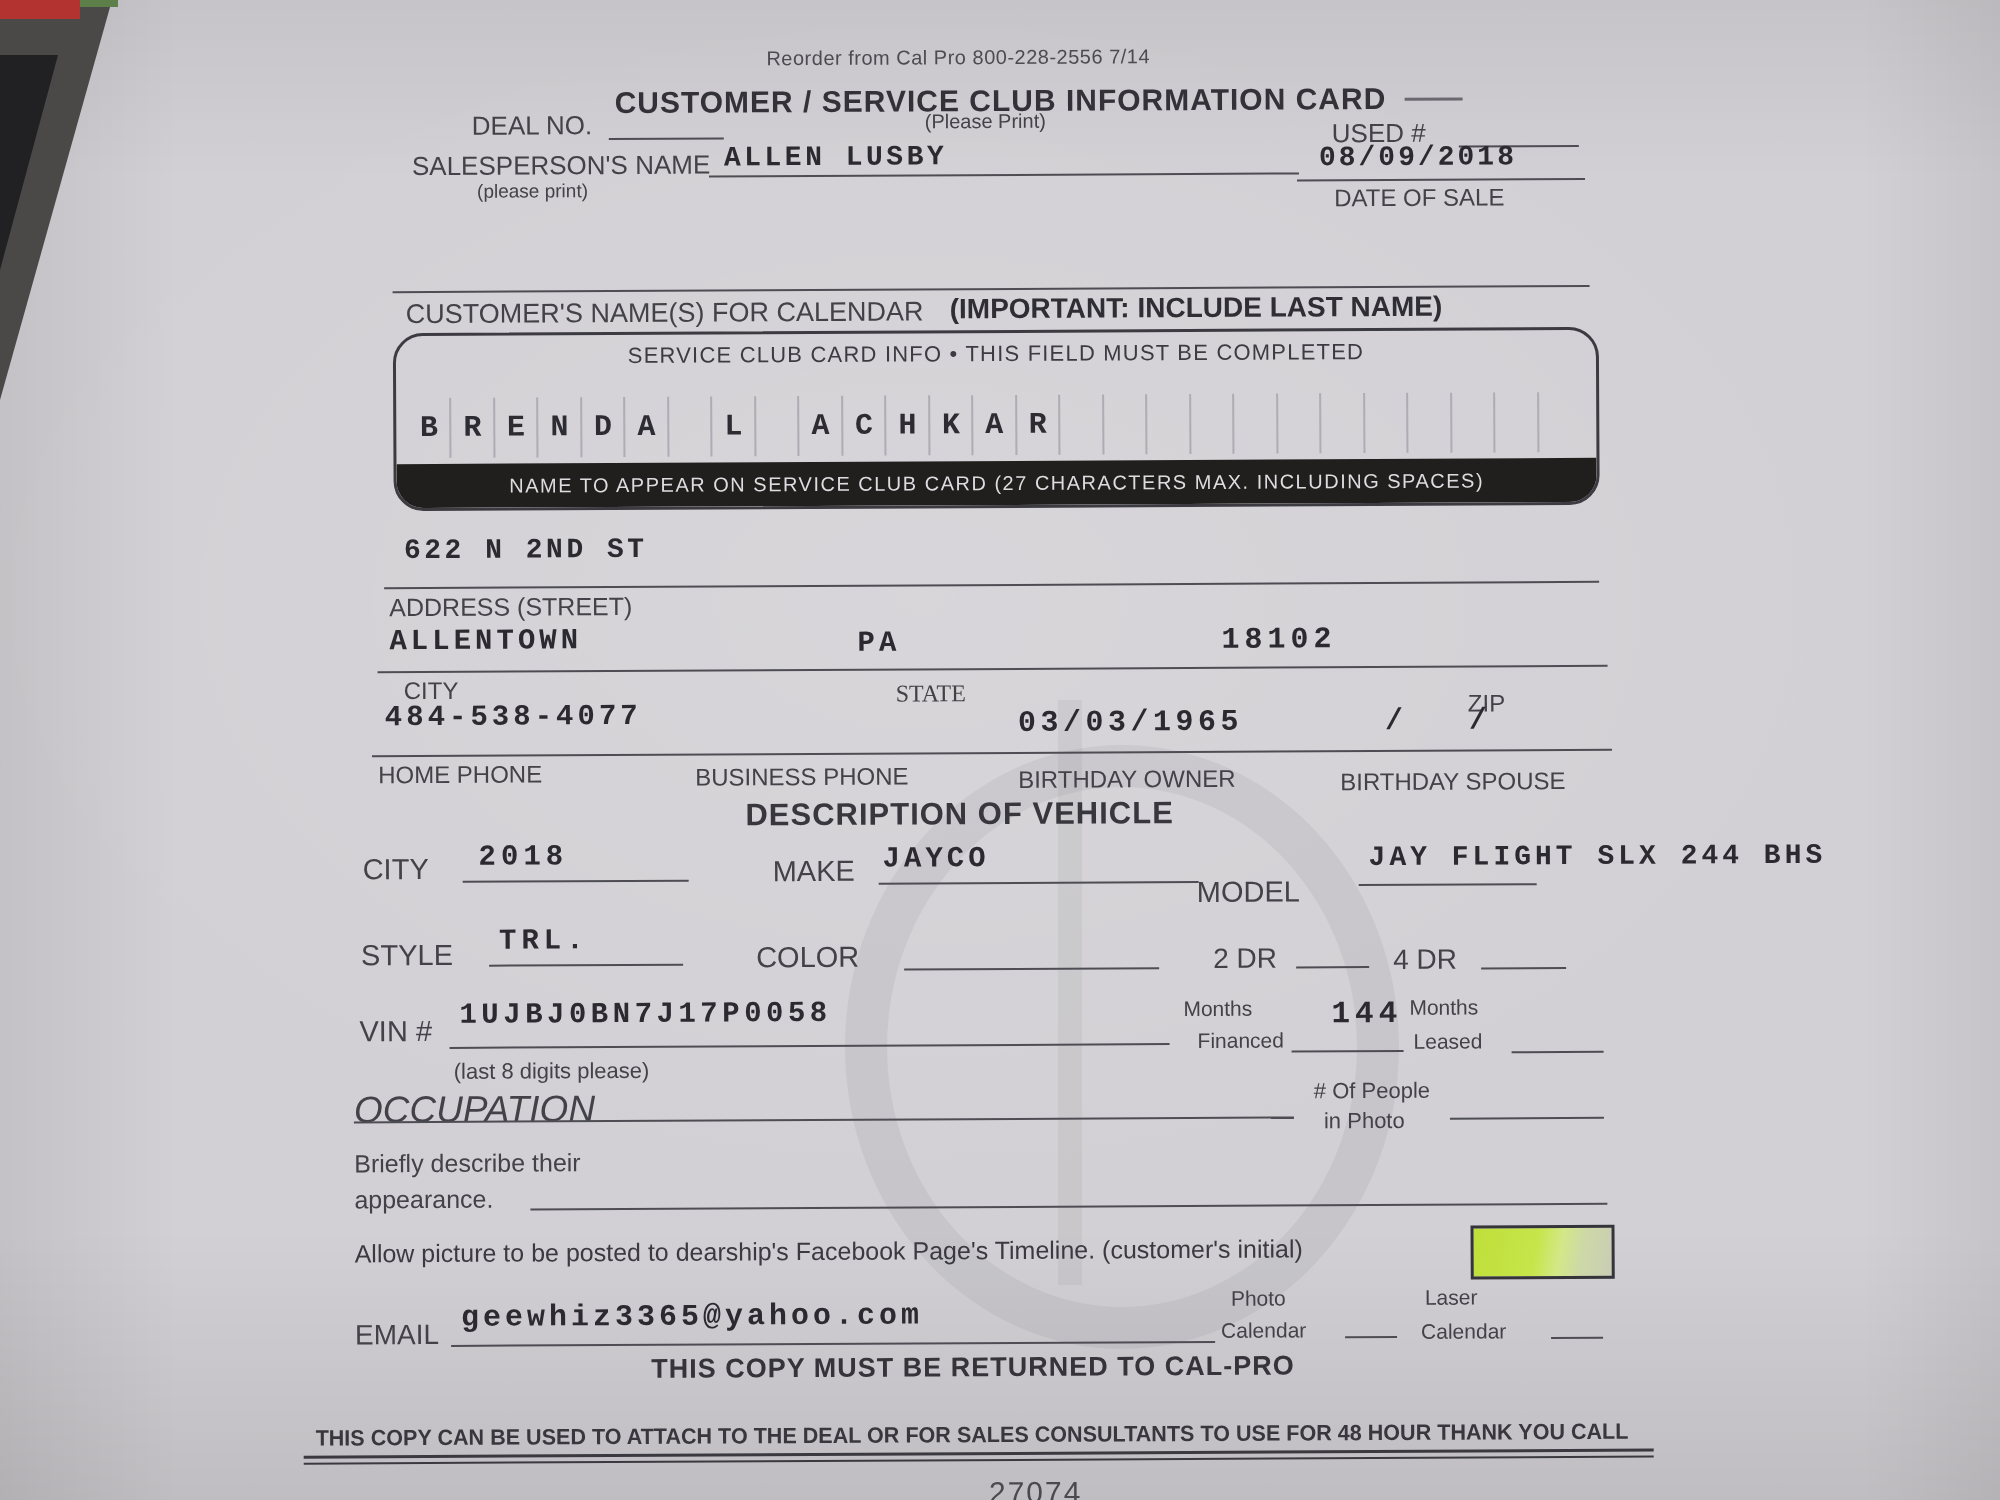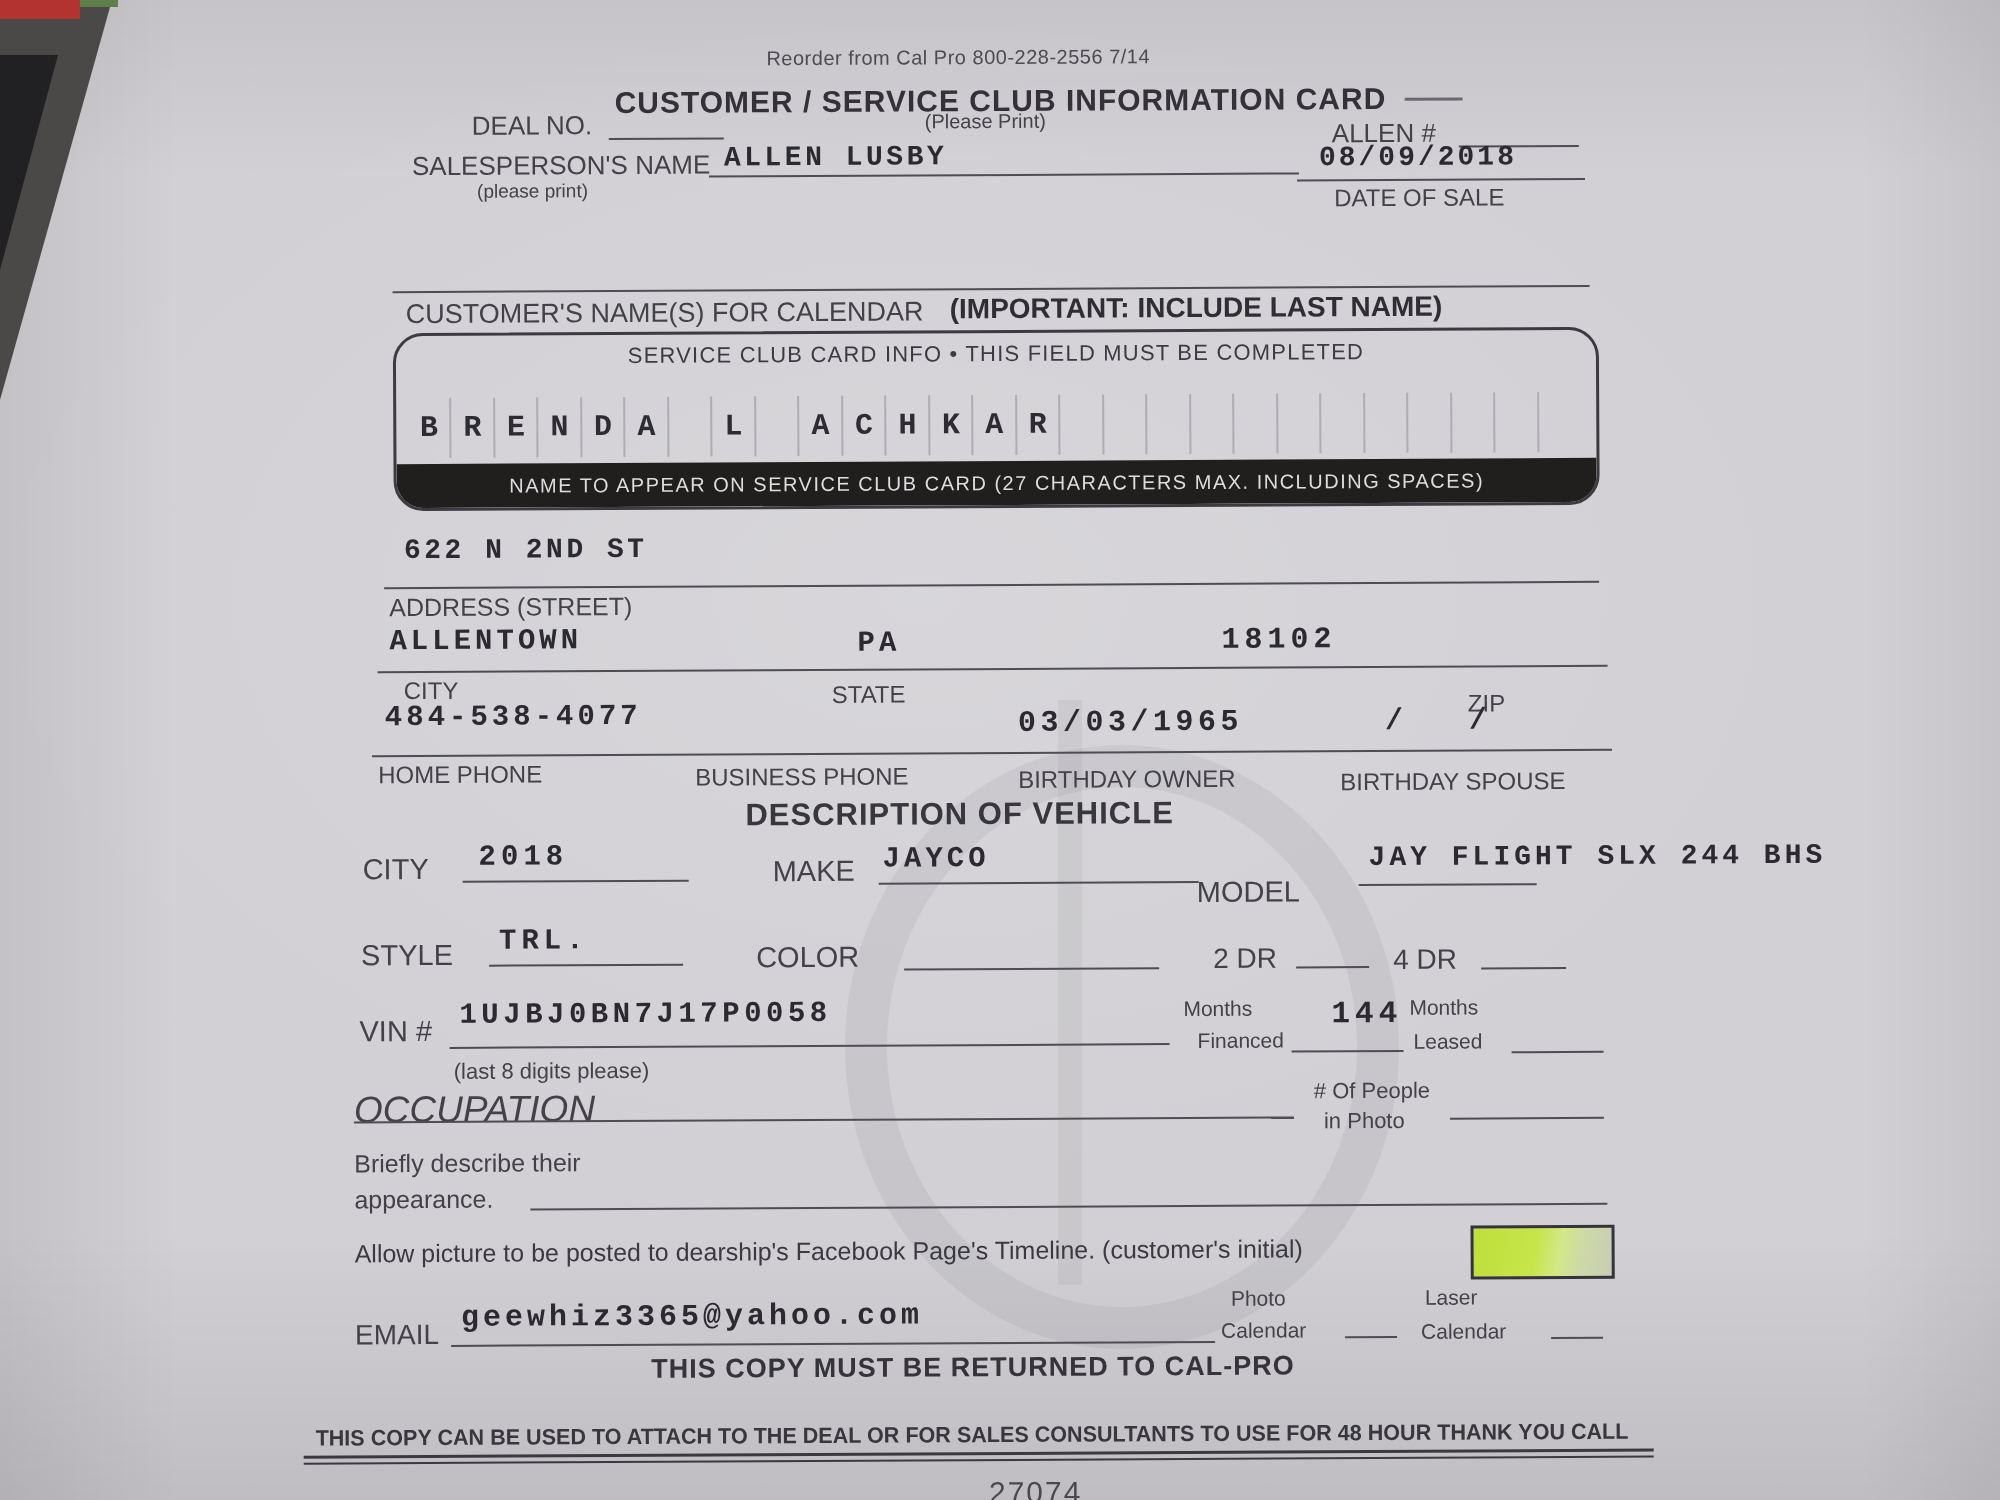--- a/index.html
+++ b/index.html
@@ -64,21 +64,21 @@
 
 <div id="content">
 
   <div class="abs" style="left:770px;top:46px;font-size:20px;letter-spacing:0.5px;color:#4c4b51;">Reorder from Cal Pro  800-228-2556   7/14</div>
   <div class="abs pre" style="left:618px;top:84px;font-size:30px;font-weight:700;letter-spacing:1px;color:#333238;">CUSTOMER / SERVICE CLUB INFORMATION CARD</div>
   <div class="hline" style="left:1408px;top:100px;width:58px;border-top-width:3px;border-color:#6a6970;"></div>
 
   <div class="abs lbl" style="left:475px;top:108px;font-size:26px;">DEAL NO.</div>
   <div class="hline" style="left:612px;top:136px;width:115px;"></div>
   <div class="abs lbl" style="left:928px;top:110px;font-size:20px;">(Please Print)</div>
-  <div class="abs lbl" style="left:1335px;top:120px;font-size:26px;">ALLEN #</div>
+  <div class="abs lbl" style="left:1335px;top:120px;font-size:26px;">USED #</div>
   <div class="hline" style="left:1462px;top:148px;width:120px;"></div>
 
   <div class="abs lbl" style="left:415px;top:148px;font-size:26px;">SALESPERSON'S NAME</div>
   <div class="abs typed" style="left:727px;top:141px;font-size:28px;letter-spacing:3.5px;">ALLEN LUSBY</div>
   <div class="hline" style="left:712px;top:174px;width:590px;"></div>
   <div class="abs lbl" style="left:480px;top:178px;font-size:19px;">(please print)</div>
   <div class="abs typed" style="left:1322px;top:144px;font-size:28px;letter-spacing:3px;">08/09/2018</div>
   <div class="hline" style="left:1300px;top:181px;width:288px;"></div>
   <div class="abs lbl" style="left:1337px;top:186px;font-size:24px;">DATE OF SALE</div>
 
@@ -122,21 +122,21 @@
 
   <div class="abs typed" style="left:405px;top:532px;font-size:28px;letter-spacing:3.5px;">622 N 2ND ST</div>
   <div class="hline" style="left:385px;top:584px;width:1215px;"></div>
   <div class="abs lbl" style="left:390px;top:590px;font-size:25px;">ADDRESS (STREET)</div>
 
   <div class="abs typed" style="left:390px;top:622px;letter-spacing:4px;">ALLENTOWN</div>
   <div class="abs typed" style="left:858px;top:626px;letter-spacing:4px;">PA</div>
   <div class="abs typed" style="left:1222px;top:624px;font-size:30px;letter-spacing:5px;">18102</div>
   <div class="hline" style="left:378px;top:668px;width:1230px;"></div>
   <div class="abs lbl" style="left:404px;top:674px;font-size:24px;">CITY</div>
-  <div class="abs lbl" style="left:832px;top:680px;font-size:24px;">STATE</div>
+  <div class="abs lbl" style="left:896px;top:680px;font-size:24px;font-family:Liberation Serif, serif;">STATE</div>
   <div class="abs lbl" style="left:1440px;top:692px;font-size:24px;margin-left:28px;">ZIP</div>
 
   <div class="abs typed" style="left:385px;top:698px;letter-spacing:4px;">484-538-4077</div>
   <div class="abs typed" style="left:1018px;top:706px;font-size:30px;letter-spacing:4.5px;">03/03/1965</div>
   <div class="abs typed" style="left:1385px;top:706px;font-size:30px;letter-spacing:10px;">/  /</div>
   <div class="hline" style="left:372px;top:752px;width:1240px;"></div>
   <div class="abs lbl" style="left:378px;top:758px;font-size:24px;">HOME PHONE</div>
   <div class="abs lbl" style="left:695px;top:762px;font-size:24px;">BUSINESS PHONE</div>
   <div class="abs lbl" style="left:1018px;top:766px;font-size:24px;">BIRTHDAY OWNER</div>
   <div class="abs lbl" style="left:1340px;top:770px;font-size:24px;">BIRTHDAY SPOUSE</div>

